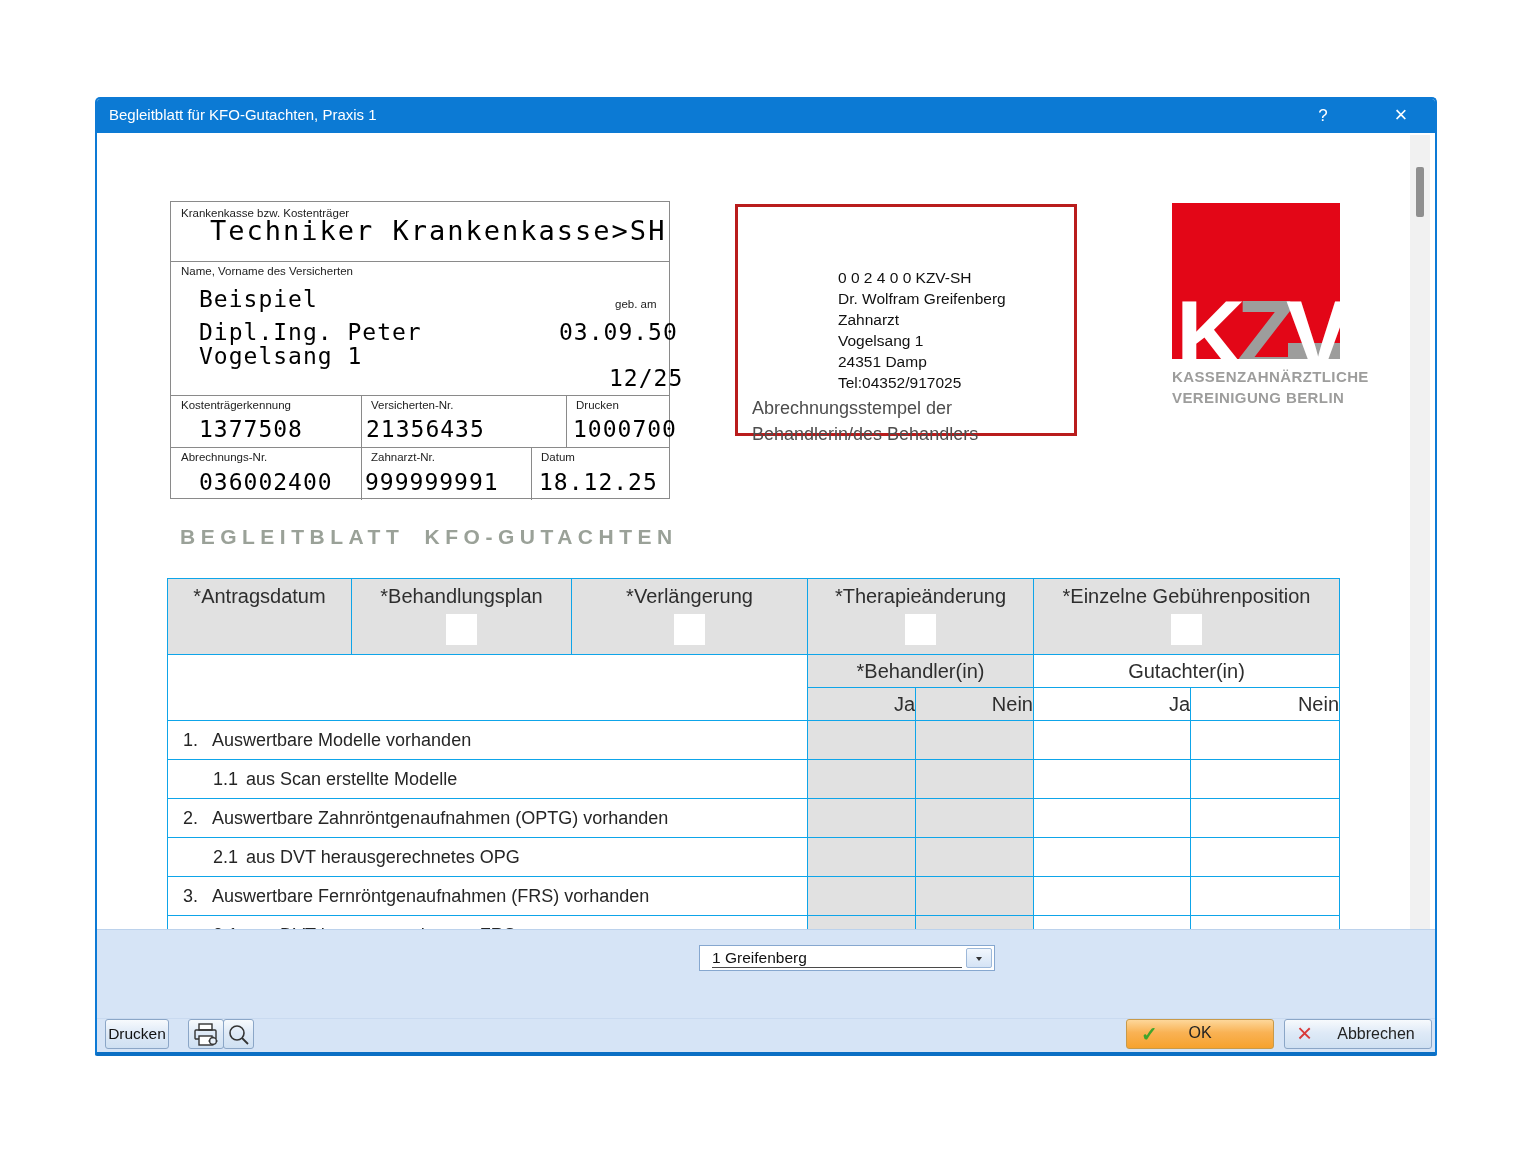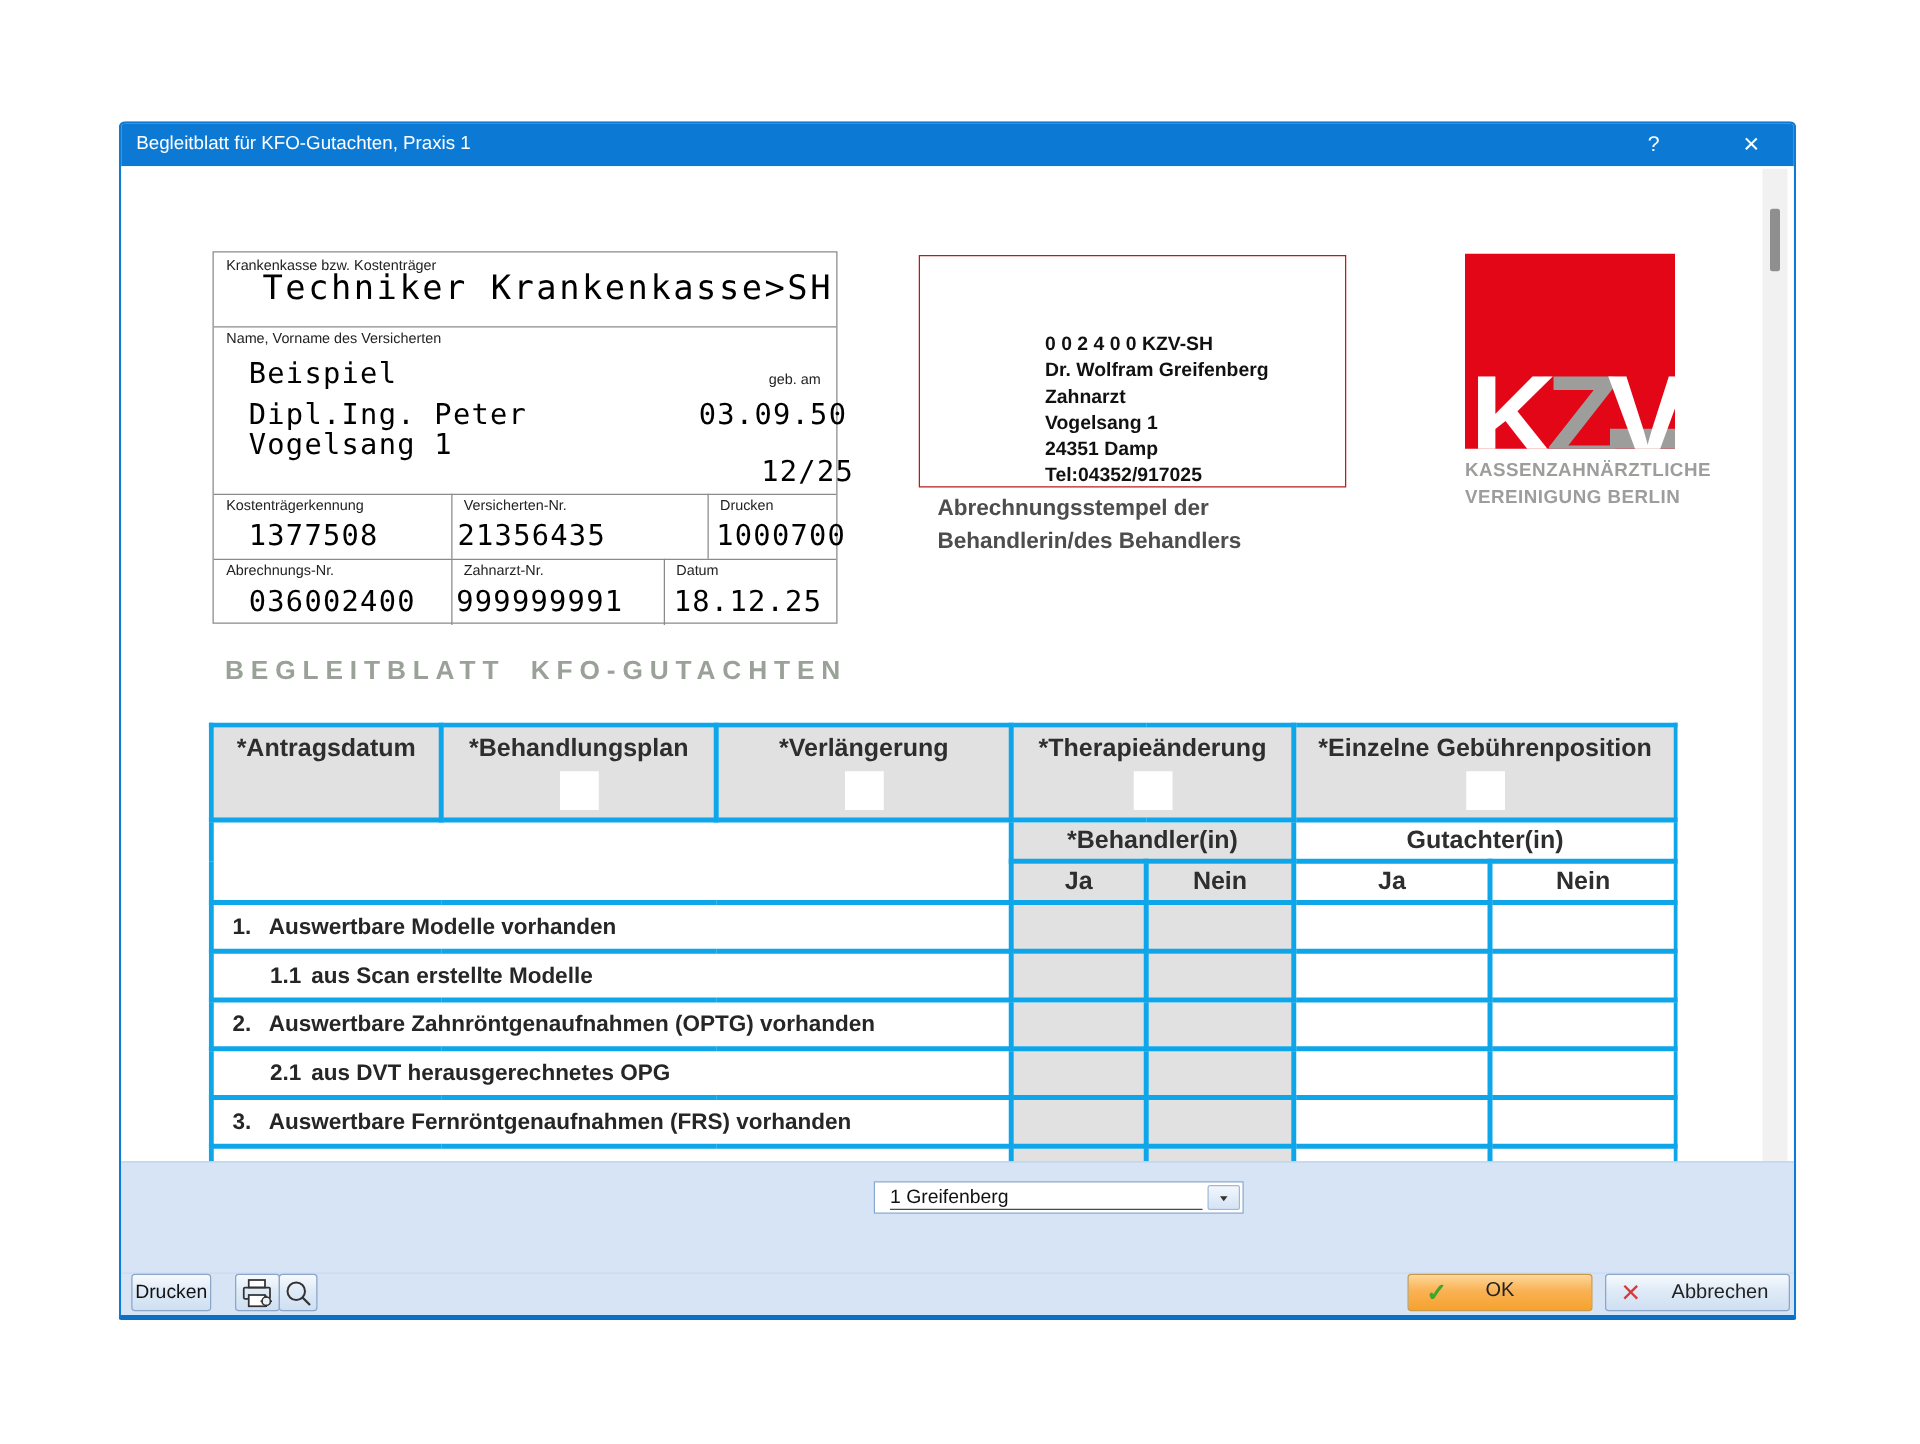--- a/index.html
+++ b/index.html
@@ -21,45 +21,45 @@
 
   
   .card { position:absolute; left:73px; top:68px; width:500px; height:298px; border:1px solid #8a8a8a; background:#fff; }
   .card .lbl { position:absolute; font-size:11.5px; color:#222; white-space:nowrap; }
   .card .val { position:absolute; font-family:"DejaVu Sans Mono", monospace; font-size:23px; letter-spacing:1px; color:#000; white-space:nowrap; }
   .card .val-big { font-size:27px; letter-spacing:2px; }
   .hline { position:absolute; left:0; right:0; height:0; border-top:1px solid #8a8a8a; }
   .vline { position:absolute; width:0; border-left:1px solid #8a8a8a; }
 
   
-  .stamp { position:absolute; left:638px; top:71px; width:342px; height:186px; border:1px solid #b91c1c; background:#fff;font-weight:bold; }
+  .stamp { position:absolute; left:638px; top:71px; width:342px; height:232px; border:3px solid #b91c1c; background:#fff; }
   .stamp .addr { position:absolute; left:100px; top:60px; font-size:15.5px; line-height:21px; color:#111; }
   .stamp .cap { position:absolute; left:14px; top:188px; font-size:18px; line-height:26px; color:#4d4d4d; }
 
   
   .logo { position:absolute; left:1075px; top:70px; width:168px; }
   .logo .sq { position:relative; width:168px; height:156px; background:#e30617; overflow:hidden; }
   .logo .sq .letters { position:absolute; left:4px; bottom:-24px; font-size:96px; font-weight:800; letter-spacing:-9px; line-height:1; }
   .logo .k { color:#ffffff; } .logo .z { color:#9d9d9c; } .logo .v { color:#ffffff; }
   .logo .graycorner { position:absolute; right:0; bottom:0; width:52px; height:16px; background:#9d9d9c; }
   .logo .sub { margin-top:7px; font-size:15px; font-weight:bold; letter-spacing:0.4px; line-height:21px; color:#9d9d9c; white-space:nowrap; }
 
   
   .heading { position:absolute; left:83px; top:392px; font-size:21px; font-weight:bold; letter-spacing:5.5px; word-spacing:9px; color:#9aa198; }
 
   
   .tblwrap { position:absolute; left:70px; top:445px; width:1175px; height:390px; overflow:hidden; }
   table.grid { border-collapse:collapse; table-layout:fixed; width:1173px; }
-  table.grid td { border:4px solid #0ea5e9; padding:0; vertical-align:middle; overflow:hidden;font-weight:bold; }
+  table.grid td { border:1px solid #0ea5e9; padding:0; vertical-align:middle; overflow:hidden; }
   .gray { background:#e1e1e1; }
   .hcell { vertical-align:top !important; }
   .hlabel { font-size:20px; color:#2e2e2e; text-align:center; padding-top:6px; white-space:nowrap; }
   .hcb { width:31px; height:31px; background:#fff; margin:6px auto 0; }
   .ghdr { font-size:20px; color:#2e2e2e; text-align:center; }
-  .yn { font-size:20px; color:#2e2e2e; text-align:center; }
+  .yn { font-size:20px; color:#2e2e2e; text-align:right; }
   .rowlabel { font-size:18px; color:#262626; white-space:nowrap; }
   .rnum { display:inline-block; margin-left:15px; width:29px; }
   .sub .rnum { width:auto; margin-left:45px; margin-right:8px; }
 
   
   .sbar { position:absolute; right:5px; top:36px; width:20px; height:795px; background:#f1f1f1; }
   .sthumb { position:absolute; left:6px; top:32px; width:8px; height:50px; background:#8f8f8f; border-radius:2px; }
 
   
   .panel { position:absolute; left:0; right:0; bottom:0; height:123px; background:#d6e4f6; border-top:1px solid #bcd2ec; }

